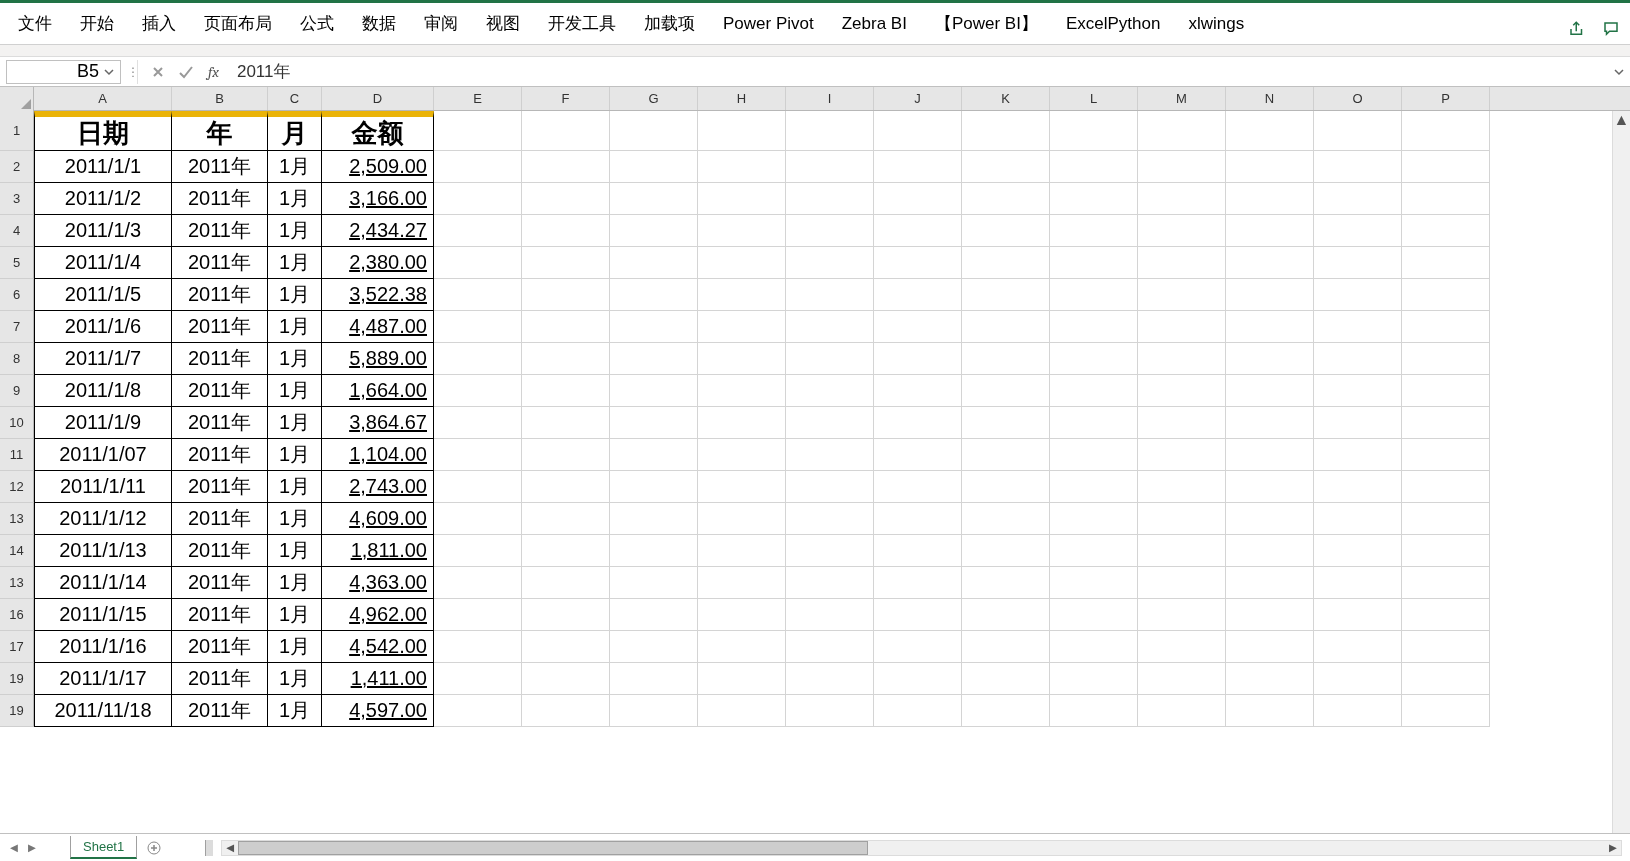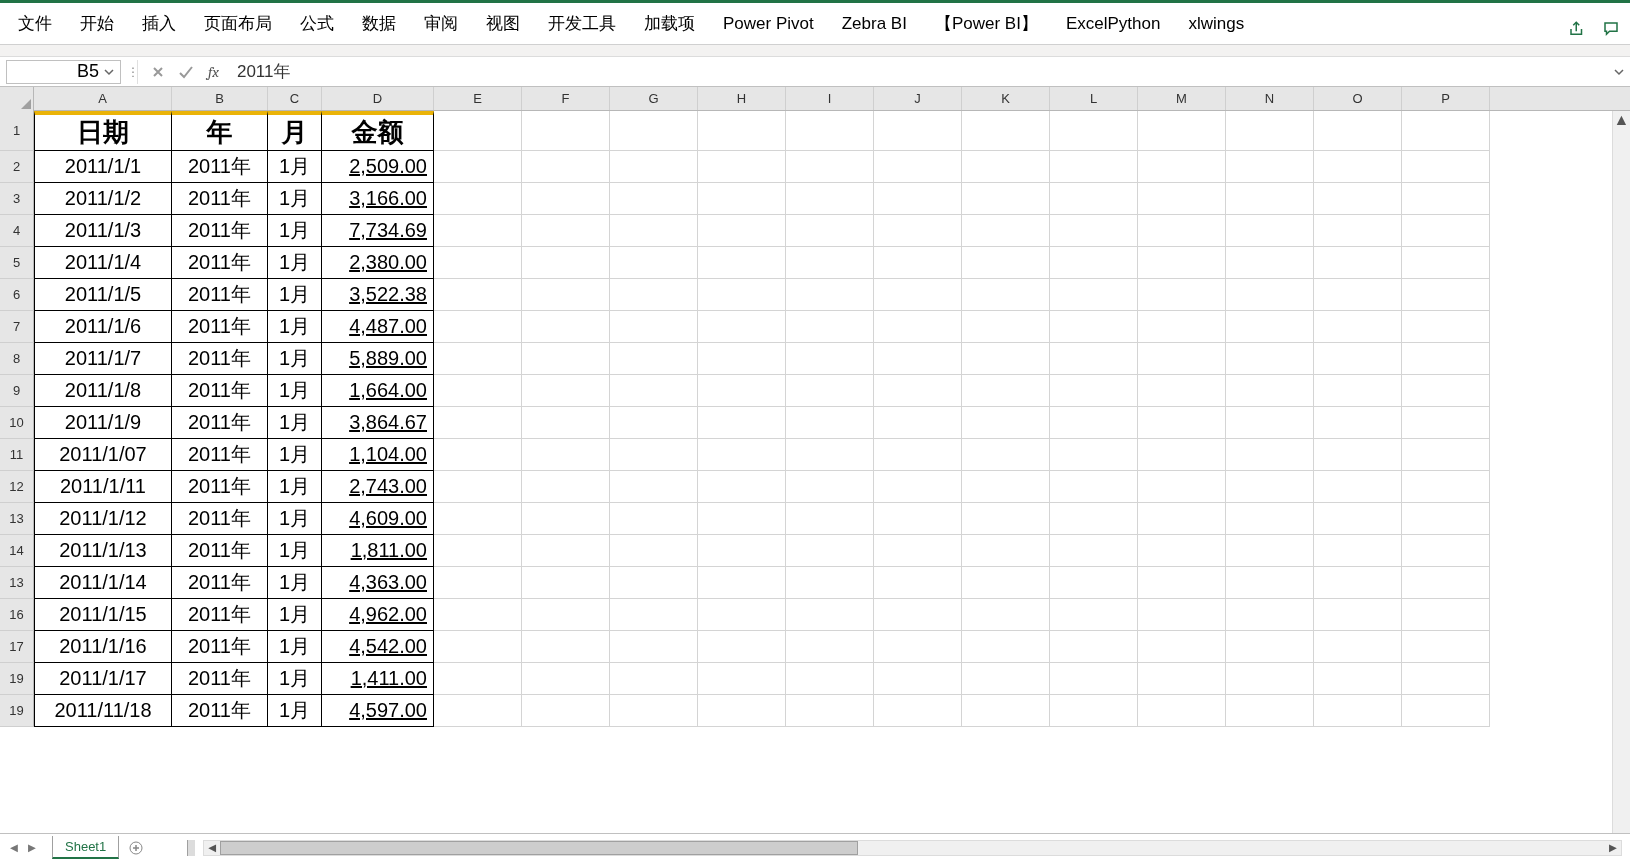--- a/index.html
+++ b/index.html
@@ -31,35 +31,35 @@
   .corner::after { content:""; position:absolute; right:2px; bottom:2px; width:0;height:0;border-left:10px solid transparent;border-bottom:10px solid #a0a0a0;}
   .col-h { text-align:center; font-size:13px; color:#333; border-right:1px solid #cfcfcf; display:flex;align-items:center;justify-content:center; background:#e6e6e6; cursor:cell;}
   .grid-body { flex:1; overflow:hidden; position:relative; }
   .grid-inner { position:absolute; top:0;left:0; }
   .row { display:flex; height:32px; }
   .row.hdr { height:40px; }
   .row-h { width:34px; background:#e6e6e6; border-right:1px solid #b7b7b7; border-bottom:1px solid #cfcfcf; display:flex;align-items:center;justify-content:center;font-size:13px;color:#333;cursor:cell;}
   .cell { border-right:1px solid #d4d4d4; border-bottom:1px solid #d4d4d4; display:flex; align-items:center; padding:0 6px; font-size:20px; color:#000; background:#fff; overflow:hidden; white-space:nowrap; }
   .row.hdr .cell.d { font-size:26px; font-weight:700; justify-content:center; }
   .cell.d { border-right:1px solid #000; border-bottom:1px solid #000; }
-  .cell.d.top { border-top:4px solid #eab308; }
+  .cell.d.top { border-top:6px solid #eab308; }
   .cell.d.left { border-left:1px solid #000; }
   .cell.amount { justify-content:flex-end;text-decoration:underline; }
   .cell.date, .cell.year, .cell.month { justify-content:center; }
   
   .w-A { width:138px; } .w-B { width:96px; } .w-C { width:54px; } .w-D { width:112px; }
   .w-E,.w-F,.w-G,.w-H,.w-I,.w-J,.w-K,.w-L,.w-M,.w-N,.w-O,.w-P { width:88px; }
   
   .vscroll { position:absolute; right:0; top:0; width:18px; bottom:0; background:#f0f0f0; border-left:1px solid #dcdcdc;}
   .vscroll .arrow { height:18px; display:flex;align-items:center;justify-content:center;color:#555;cursor:pointer;}
   
   .status-area { height:28px; display:flex; align-items:center; background:#fff; border-top:1px solid #c0c0c0; font-size:13px;}
   .sheet-tab-nav { display:flex; align-items:center; gap:2px; padding:0 6px; color:#777;}
   .sheet-tab-nav .nav-btn{ width:16px;height:20px; display:flex;align-items:center;justify-content:center;cursor:pointer;}
-  .sheet-tab { padding:3px 12px; border:1px solid #a0a0a0; border-bottom:2px solid #217346; border-top:none; background:#fff; color:#217346; cursor:pointer; margin-left:6px;}
+  .sheet-tab { padding:3px 12px; border:1px solid #a0a0a0; border-bottom:2px solid #217346; border-top:none; background:#fff; color:#217346; cursor:pointer; margin-left:24px;}
   .new-sheet { width:22px;height:22px; margin-left:6px; border-radius:50%; display:flex;align-items:center;justify-content:center;color:#666;cursor:pointer;}
   .status-spacer { width:40px;}
   .hscroll-track { flex:1; height:16px; background:#f0f0f0; border:1px solid #dcdcdc; margin:0 8px; position:relative; display:flex;align-items:center;}
   .hscroll-track .harrow{width:16px;height:14px;display:flex;align-items:center;justify-content:center;color:#555;cursor:pointer;}
   .hscroll-thumb{height:14px;background:#cdcdcd;border:1px solid #a0a0a0;cursor:pointer;}
   .hscroll-split{width:8px;height:16px;background:#dcdcdc;border-left:1px solid #a0a0a0;cursor:col-resize;}
 </style>
 </head>
 <body>
 <div class="app">
@@ -204,21 +204,21 @@
             <div class="cell w-M"></div>
             <div class="cell w-N"></div>
             <div class="cell w-O"></div>
             <div class="cell w-P"></div>
   </div>
           <div class="row">
     <div class="row-h">4</div>
     <div class="cell d left date w-A">2011/1/3</div>
     <div class="cell d year w-B">2011年</div>
     <div class="cell d month w-C">1月</div>
-    <div class="cell d amount w-D">7,734.69</div>
+    <div class="cell d amount w-D">2,434.27</div>
     <div class="cell w-E"></div>
             <div class="cell w-F"></div>
             <div class="cell w-G"></div>
             <div class="cell w-H"></div>
             <div class="cell w-I"></div>
             <div class="cell w-J"></div>
             <div class="cell w-K"></div>
             <div class="cell w-L"></div>
             <div class="cell w-M"></div>
             <div class="cell w-N"></div>

